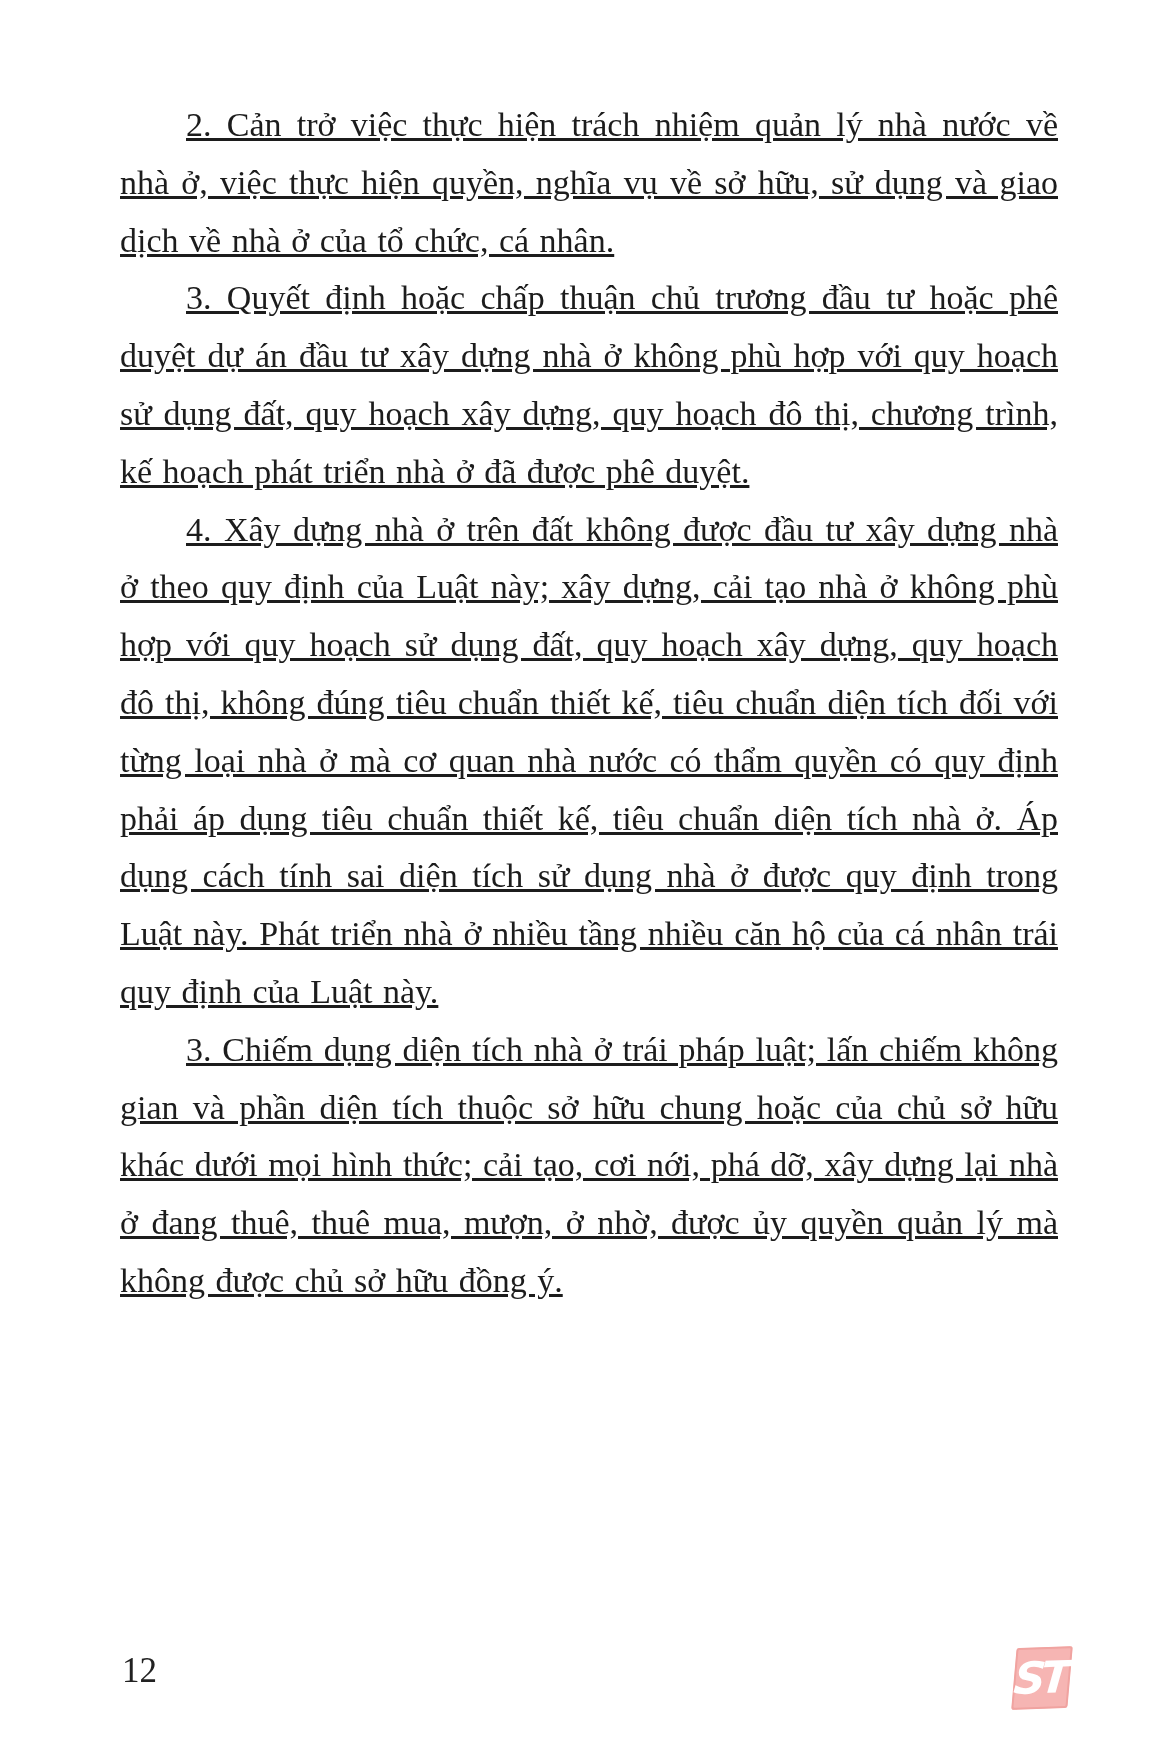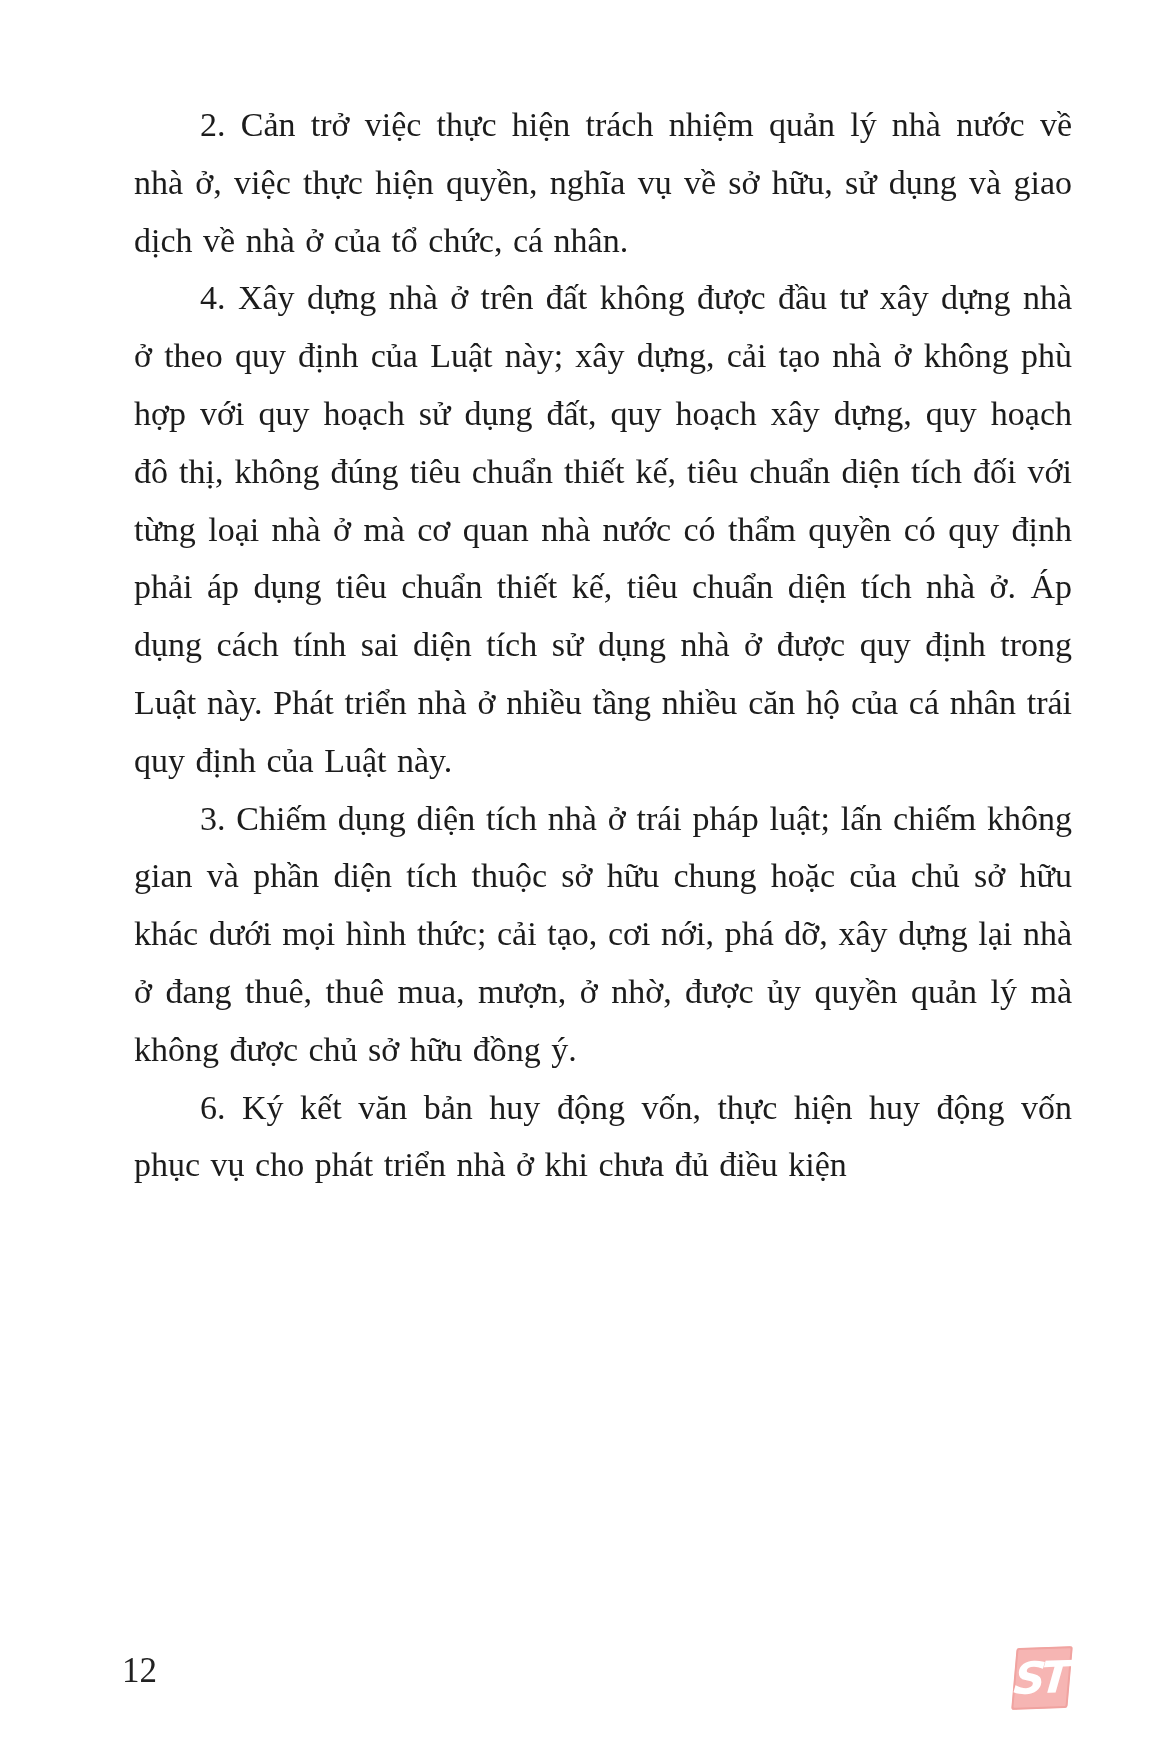--- a/index.html
+++ b/index.html
@@ -11,24 +11,25 @@
   .page {
     position: relative;
     width: 1165px;
     height: 1747px;
     background: #ffffff;
     overflow: hidden;
     font-family: "Liberation Serif", "DejaVu Serif", serif;
   }
   .content {
     position: absolute;
-    left: 134px;
+    left: 120px;
     top: 96px;
     width: 938px;
     color: #1c1c1c;
+    text-decoration: underline;
   }
   .content p.para {
     margin: 0;
     font-size: 34px;
     line-height: 57.8px;
     text-align: justify;
     text-justify: inter-word;
     text-indent: 66px;
     word-spacing: 2px;
     color: #1c1c1c;
@@ -75,23 +76,23 @@
     user-select: none;
   }
 </style>
 </head>
 <body>
 
 <div class="page">
 
   <div class="content">
       <p class="para">2. Cản trở việc thực hiện trách nhiệm quản lý nhà nước về nhà ở, việc thực hiện quyền, nghĩa vụ về sở hữu, sử dụng và giao dịch về nhà ở của tổ chức, cá nhân.</p>
+      <p class="para">3. Quyết định hoặc chấp thuận chủ trương đầu tư hoặc phê duyệt dự án đầu tư xây dựng nhà ở không phù hợp với quy hoạch sử dụng đất, quy hoạch xây dựng, quy hoạch đô thị, chương trình, kế hoạch phát triển nhà ở đã được phê duyệt.</p>
       <p class="para">4. Xây dựng nhà ở trên đất không được đầu tư xây dựng nhà ở theo quy định của Luật này; xây dựng, cải tạo nhà ở không phù hợp với quy hoạch sử dụng đất, quy hoạch xây dựng, quy hoạch đô thị, không đúng tiêu chuẩn thiết kế, tiêu chuẩn diện tích đối với từng loại nhà ở mà cơ quan nhà nước có thẩm quyền có quy định phải áp dụng tiêu chuẩn thiết kế, tiêu chuẩn diện tích nhà ở. Áp dụng cách tính sai diện tích sử dụng nhà ở được quy định trong Luật này. Phát triển nhà ở nhiều tầng nhiều căn hộ của cá nhân trái quy định của Luật này.</p>
       <p class="para">3. Chiếm dụng diện tích nhà ở trái pháp luật; lấn chiếm không gian và phần diện tích thuộc sở hữu chung hoặc của chủ sở hữu khác dưới mọi hình thức; cải tạo, cơi nới, phá dỡ, xây dựng lại nhà ở đang thuê, thuê mua, mượn, ở nhờ, được ủy quyền quản lý mà không được chủ sở hữu đồng ý.</p>
-      <p class="para">6. Ký kết văn bản huy động vốn, thực hiện huy động vốn phục vụ cho phát triển nhà ở khi chưa đủ điều kiện</p>
     </div>
 
   <div class="footer-row">
     <span class="page-number" data-bind="footer.page_number">12</span>
 
     <div class="publisher-logo">
       <span class="logo-letters" data-bind="footer.logo.text">ST</span>
     </div>
   </div>
 

